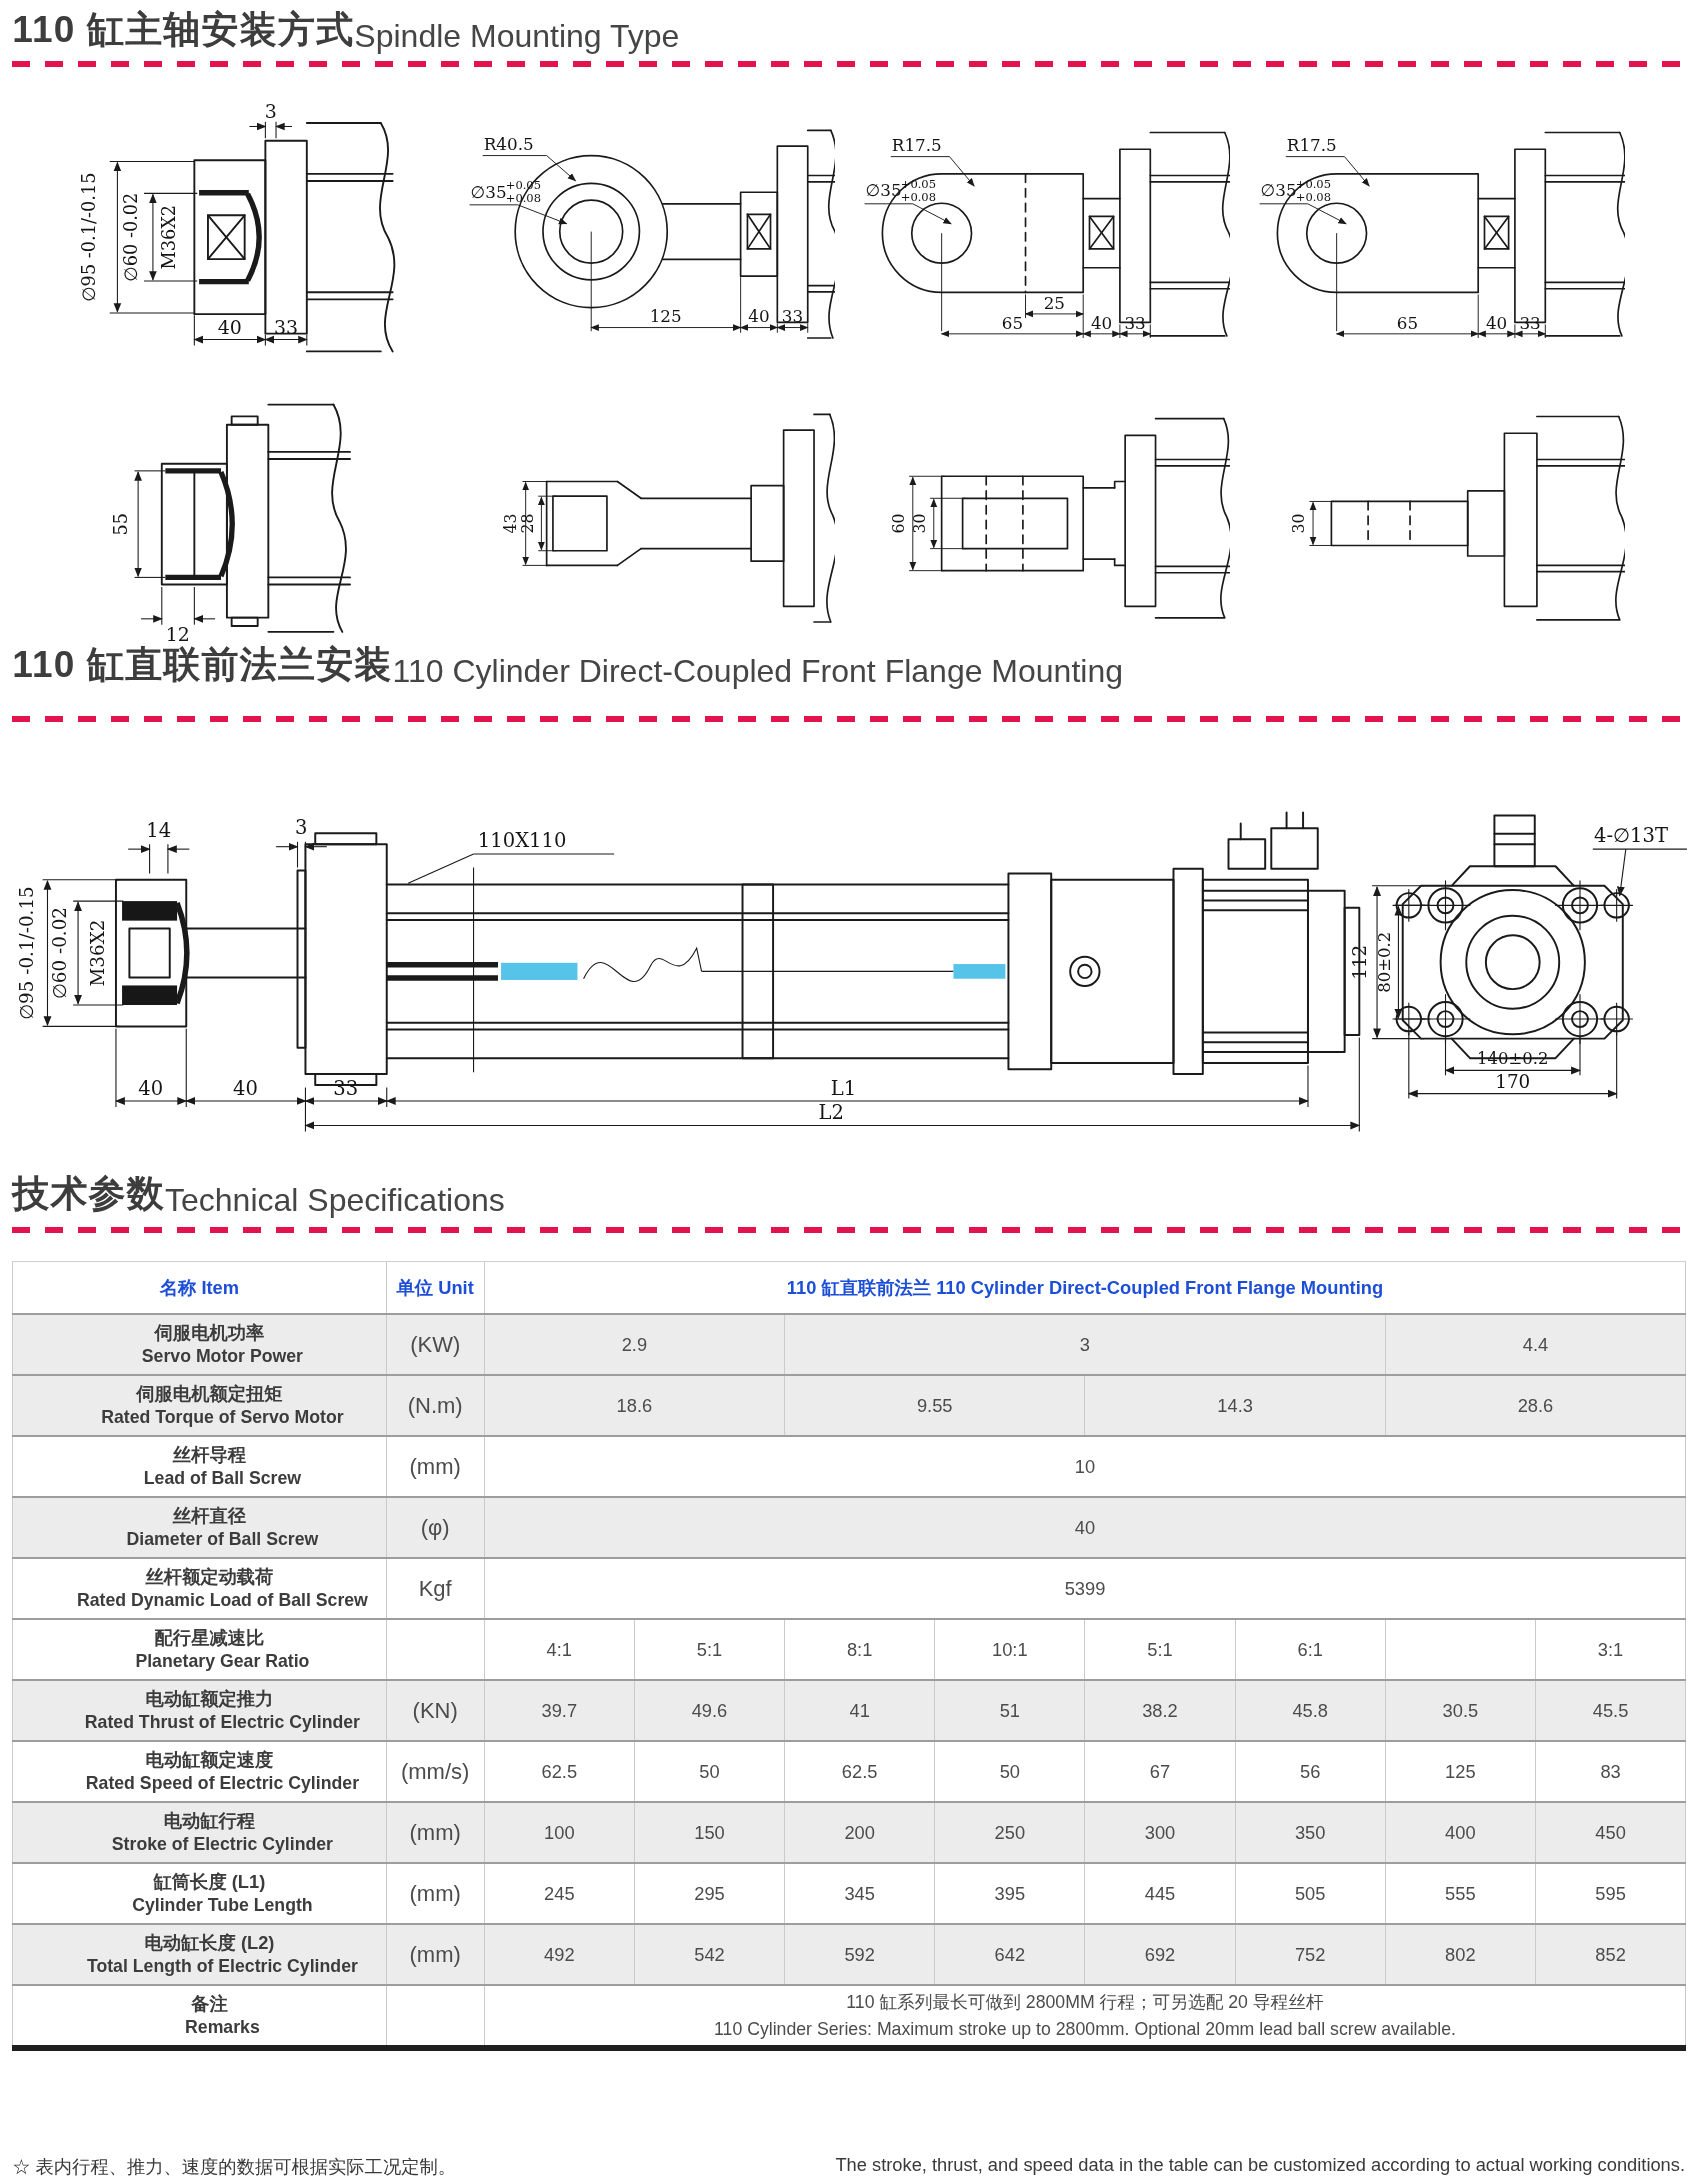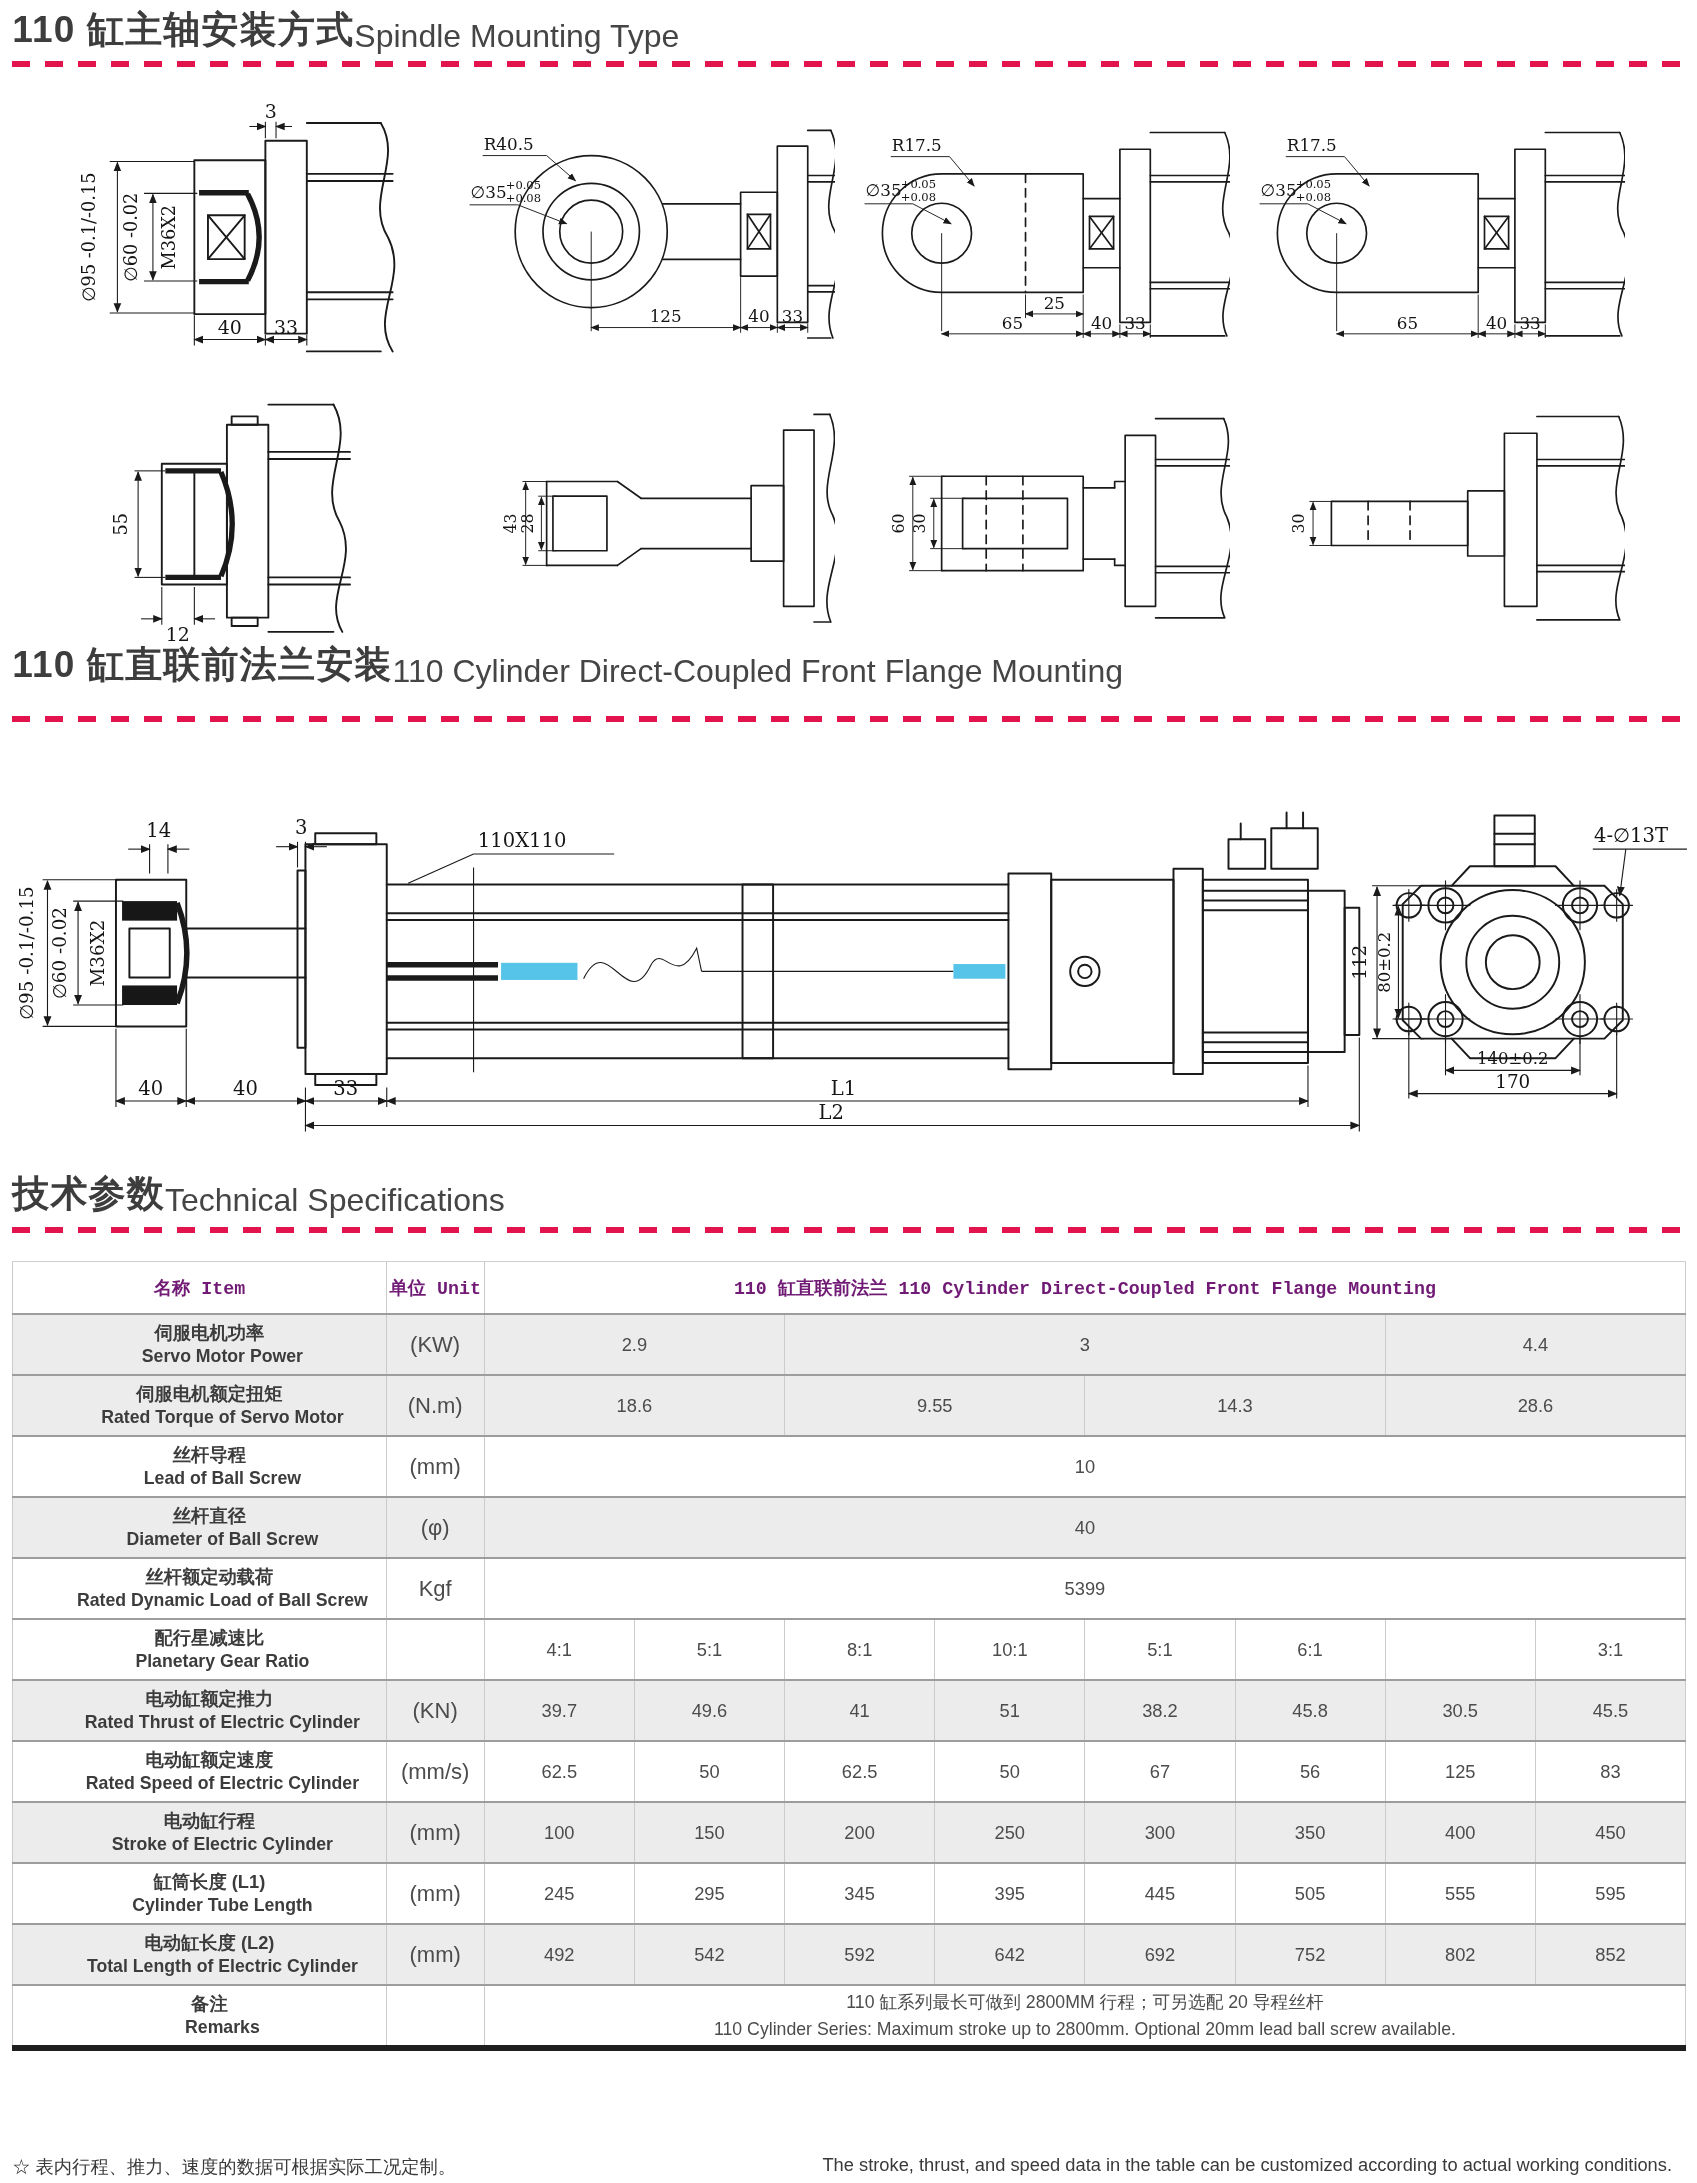--- a/index.html
+++ b/index.html
@@ -27,29 +27,29 @@
   .drw text.m27{font-size:27px;}
   
   .spec-wrap{position:absolute;left:12.2px;top:1261px;width:1674px;}
   table.spec{border-collapse:collapse;table-layout:fixed;width:1674px;
      border-left:1.2px solid #cfcfcf;border-right:1.2px solid #cfcfcf;border-top:1.2px solid #cfcfcf;
      border-bottom:6.1px solid #1f1f1f;}
   table.spec td{border-left:1.2px solid #cbcbcb;border-right:1.2px solid #cbcbcb;text-align:center;vertical-align:middle;padding:0;}
   table.spec tr{border-top:2.4px solid #9d9d9d;}
   table.spec tr.hdr{border-top:none;}
   table.spec tr.g td{background:#ececec;}
-  tr.hdr td{height:51px;font-size:18.3px;font-weight:bold;color:#701a75;background:#fff;font-family:Liberation Mono, monospace;}
+  tr.hdr td{height:51px;font-size:18.3px;font-weight:bold;color:#1d4ed8;background:#fff;}
   td.lbl .zh{font-size:18.3px;font-weight:bold;color:#3c3c3c;line-height:1.35;margin-left:20px;}
   td.lbl .en{font-size:17.7px;font-weight:bold;color:#3c3c3c;line-height:1.3;padding-left:46px;}
   td.unit{font-size:22px;color:#4c4c4c;margin-top:8px;}
   td.val{font-size:18.3px;color:#4c4c4c;}
   tr.data td{height:59px;}
   td.rmk{font-size:17.7px;color:#4c4c4c;line-height:1.5;}
   
-  .footnote{position:absolute;left:12.2px;right:26px;top:2154px;display:flex;justify-content:space-between;
+  .footnote{position:absolute;left:12.2px;right:13px;top:2154px;display:flex;justify-content:space-between;
             font-size:18.3px;color:#3a3a3a;}
 </style>
 </head>
 <body>
 
 <div class="page">
 
   <svg width="0" height="0" style="position:absolute" aria-hidden="true">
     <defs>
       <marker id="arw" viewBox="0 0 10 10" refX="9" refY="5" markerWidth="9" markerHeight="9" orient="auto-start-reverse">

